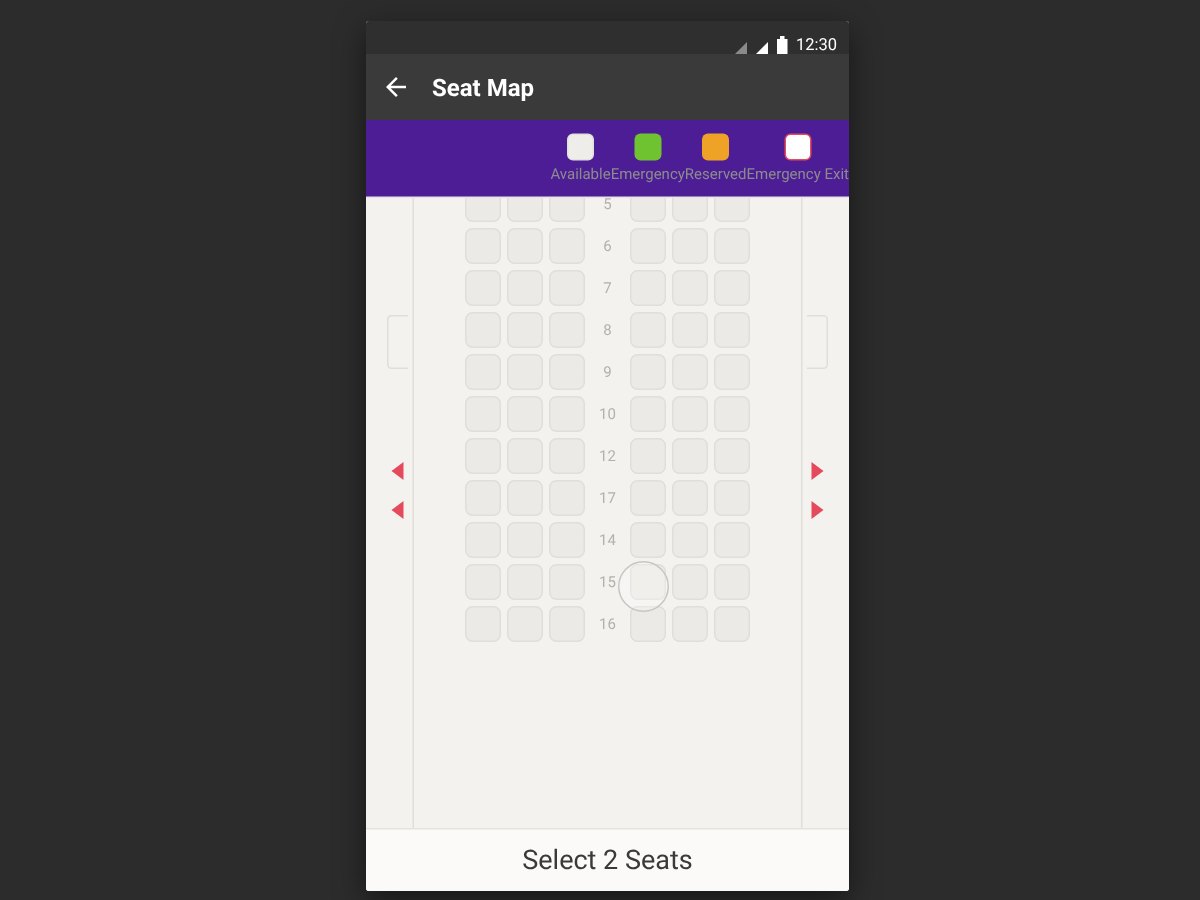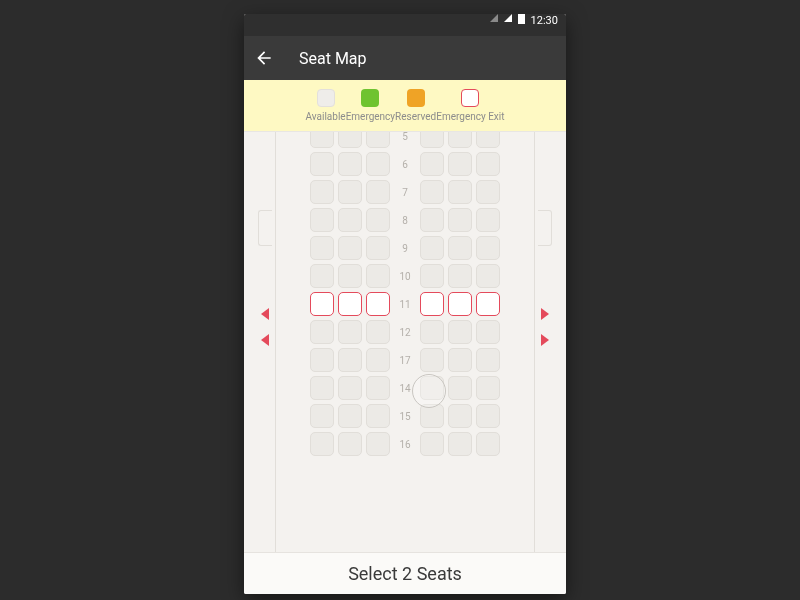--- a/index.html
+++ b/index.html
@@ -1,32 +1,32 @@
 <!DOCTYPE html>
 <html><head>
 <meta charset="utf-8">
 <style>
   html,body{margin:0;padding:0;width:800px;height:600px;background:#2c2c2c;font-family:Roboto,Helvetica,Arial,sans-serif;overflow:hidden}
   *{box-sizing:border-box}
   .stage{position:relative;width:800px;height:600px}
   .phone{position:absolute;left:244px;top:14px;width:322px;height:580px;background:#f4f2ef;border-radius:2px;box-shadow:0 6px 20px rgba(0,0,0,.5);overflow:hidden}
   
-  .statusbar{height:22px;background:#2f2f2f;color:#fff;display:flex;align-items:flex-start;justify-content:flex-end;padding:0 8px;font-size:11px;gap:6px}
+  .statusbar{height:22px;background:#2f2f2f;color:#fff;display:flex;align-items:flex-end;justify-content:flex-end;padding:0 8px;font-size:11px;gap:6px}
   .sb-ico{display:inline-block}
   .tri{width:0;height:0;border-left:8px solid transparent;border-bottom:8px solid #fff}
   .tri.dim{border-bottom-color:#8a8a8a}
   .batt{width:7px;height:10px;background:#fff;position:relative}
   .batt:before{content:"";position:absolute;top:-2px;left:2px;width:3px;height:2px;background:#fff}
   
   .appbar{height:44px;background:#3a3a3a;color:#fff;display:flex;align-items:center;padding:0 10px;gap:14px}
   .back{width:20px;height:20px;cursor:pointer}
   .back svg{display:block}
-  .appbar h1{font-size:16px;font-weight:400;margin:11px}
-  
-  .legend{height:52px;background:#fef9c3;display:flex;align-items:center;justify-content:center;border-bottom:1px solid #e8e6e3;font-size:10px;color:#8c8c8c}
+  .appbar h1{font-size:16px;font-weight:700;margin:0}
+  
+  .legend{height:52px;background:#4c1d95;display:flex;align-items:center;justify-content:flex-end;border-bottom:1px solid #e8e6e3;font-size:10px;color:#8c8c8c}
   .lg{display:flex;flex-direction:column;align-items:center;gap:4px}
   .sw{width:18px;height:18px;border-radius:4px}
   .sw.avail{background:#efedea;border:1px solid #e3e0dc}
   .sw.sel{background:#6fc330}
   .sw.res{background:#efa326}
   .sw.emg{background:#fff;border:1.5px solid #e44a5b}
   
   .map{position:relative;height:420px;background:#f4f2ef;overflow:hidden}
   .cabin{position:absolute;left:0;right:0;top:-10px;display:flex;flex-direction:column;align-items:center}
   .row{display:flex;align-items:center;gap:4px;margin:2px 0;position:relative}
@@ -169,33 +169,20 @@
             </div>
             <div class="rownum">10</div>
             <div class="block">
               <div class="seat"></div>
               <div class="seat"></div>
               <div class="seat"></div>
             </div>
           </div>
           <div class="row">
             <div class="block">
-              <div class="seat emer"></div>
-              <div class="seat emer"></div>
-              <div class="seat emer"></div>
-            </div>
-            <div class="rownum">11</div>
-            <div class="block">
-              <div class="seat emer"></div>
-              <div class="seat emer"></div>
-              <div class="seat emer"></div>
-            </div>
-          </div>
-          <div class="row">
-            <div class="block">
               <div class="seat"></div>
               <div class="seat"></div>
               <div class="seat"></div>
             </div>
             <div class="rownum">12</div>
             <div class="block">
               <div class="seat"></div>
               <div class="seat"></div>
               <div class="seat"></div>
             </div>

